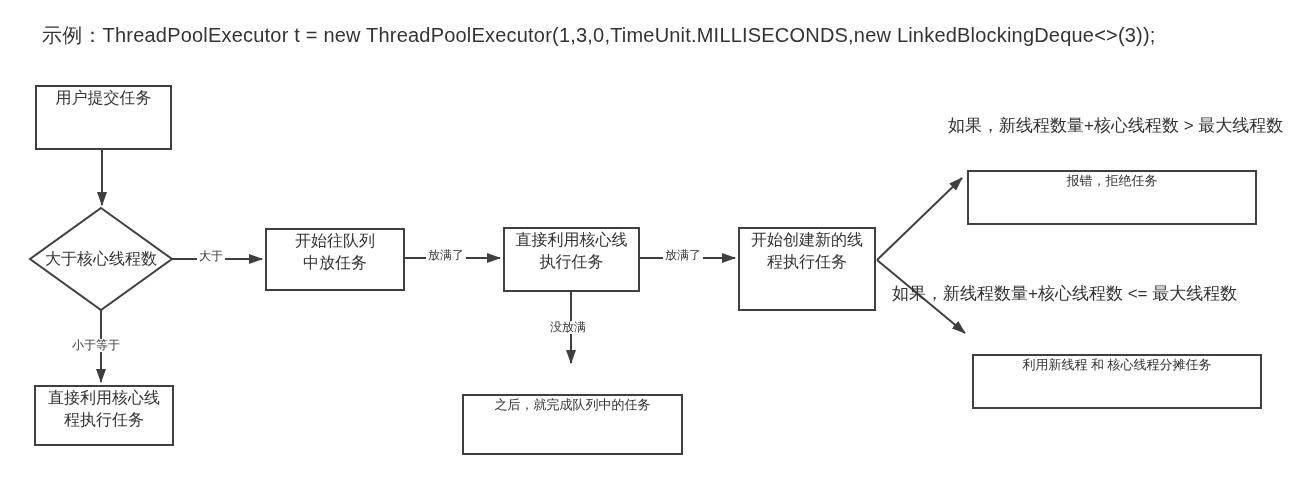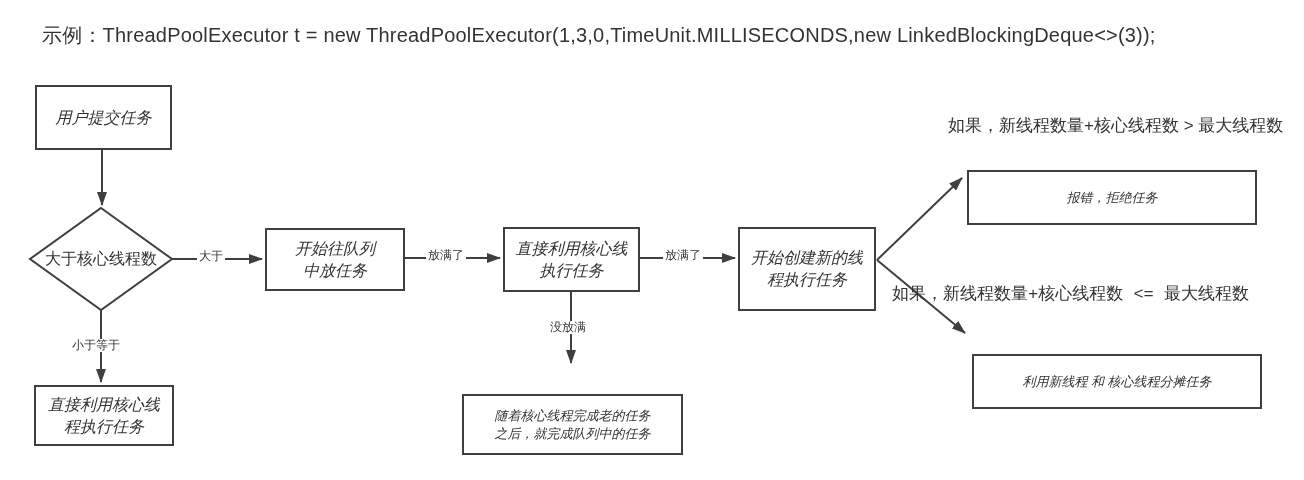--- a/index.html
+++ b/index.html
@@ -23,23 +23,23 @@
   }
   svg.edges{position:absolute;left:0;top:0;z-index:1;}
   svg.edges line{stroke:var(--line);stroke-width:2;}
   svg.edges polygon{fill:var(--bg);stroke:var(--line);stroke-width:2;}
   .node{
     position:absolute;z-index:2;
     box-sizing:border-box;
     border:2px solid var(--line);
     background:var(--bg);
     display:flex;flex-direction:column;
-    align-items:center;justify-content:center;
+    align-items:center;justify-content:flex-start;
     text-align:center;
-    font-size:16px;line-height:1.35;font-style:italic;
+    font-size:16px;line-height:1.35;
   }
   .node.big{font-size:13px;margin-top:28px;}
   .diamond-label{
     position:absolute;z-index:2;
     text-align:center;font-size:16px;
   }
   .edge-label{
     position:absolute;z-index:2;
     background:var(--bg);
     font-size:12px;line-height:1.1;
@@ -105,33 +105,32 @@
     <div>开始创建新的线</div>
     <div>程执行任务</div>
   </div>
 
   <div class="node" style="left:34px;top:385px;width:140px;height:61px;">
     <div>直接利用核心线</div>
     <div>程执行任务</div>
   </div>
 
   <div class="node big" style="left:462px;top:366px;width:221px;height:61px;">
-    <div>随着核心线程完成老的任务</div>
     <div>之后，就完成队列中的任务</div>
   </div>
 
   <div class="node big" style="left:967px;top:142px;width:290px;height:55px;">
     <div>报错，拒绝任务</div>
   </div>
 
   <div class="node big" style="left:972px;top:326px;width:290px;height:55px;">
     <div>利用新线程 和 核心线程分摊任务</div>
   </div>
 
   <span class="edge-label" style="left:197px;top:250px;">大于</span>
   <span class="edge-label" style="left:426px;top:249px;">放满了</span>
   <span class="edge-label" style="left:663px;top:249px;">放满了</span>
   <span class="edge-label" style="left:70px;top:339px;">小于等于</span>
   <span class="edge-label" style="left:548px;top:321px;">没放满</span>
   <span class="cond-label" style="left:948px;top:114px;">如果，新线程数量+核心线程数 &gt; 最大线程数</span>
-  <span class="cond-label" style="left:892px;top:282px;font-family:Liberation Mono, monospace;">如果，新线程数量+核心线程数 &lt;= 最大线程数</span>
+  <span class="cond-label" style="left:892px;top:282px;">如果，新线程数量+核心线程数 &lt;= 最大线程数</span>
 
 </div>
 
 </body></html>

